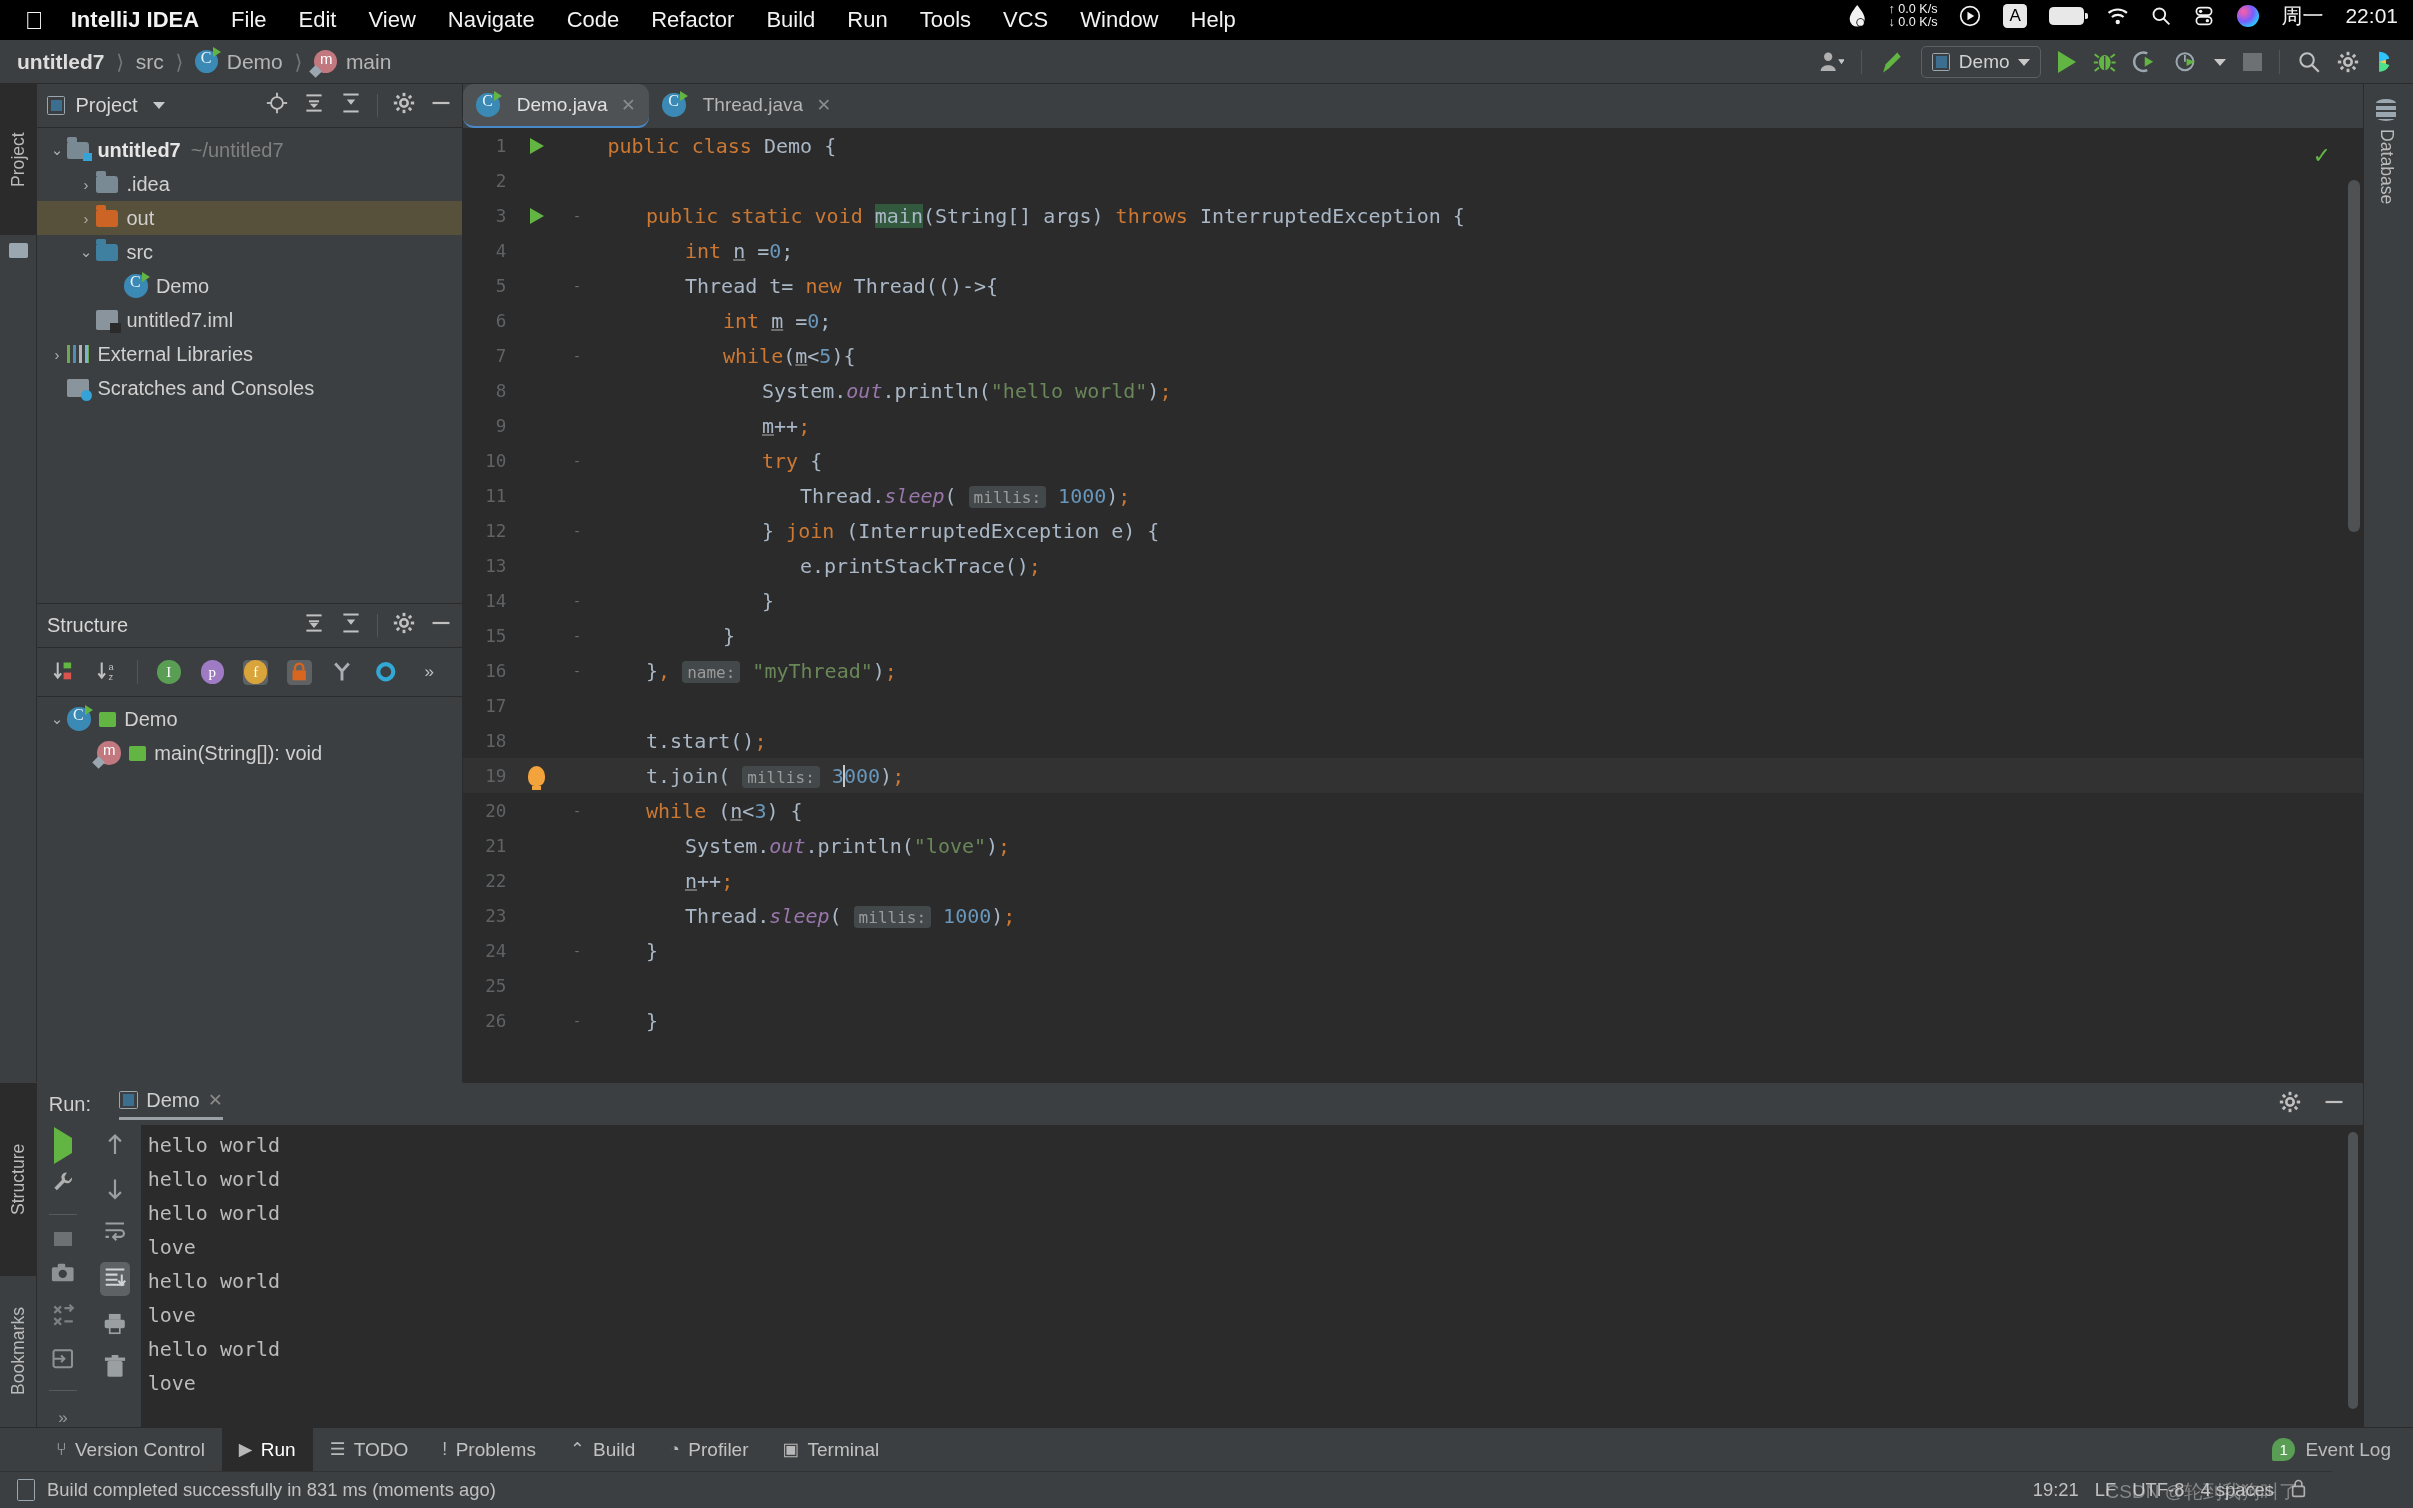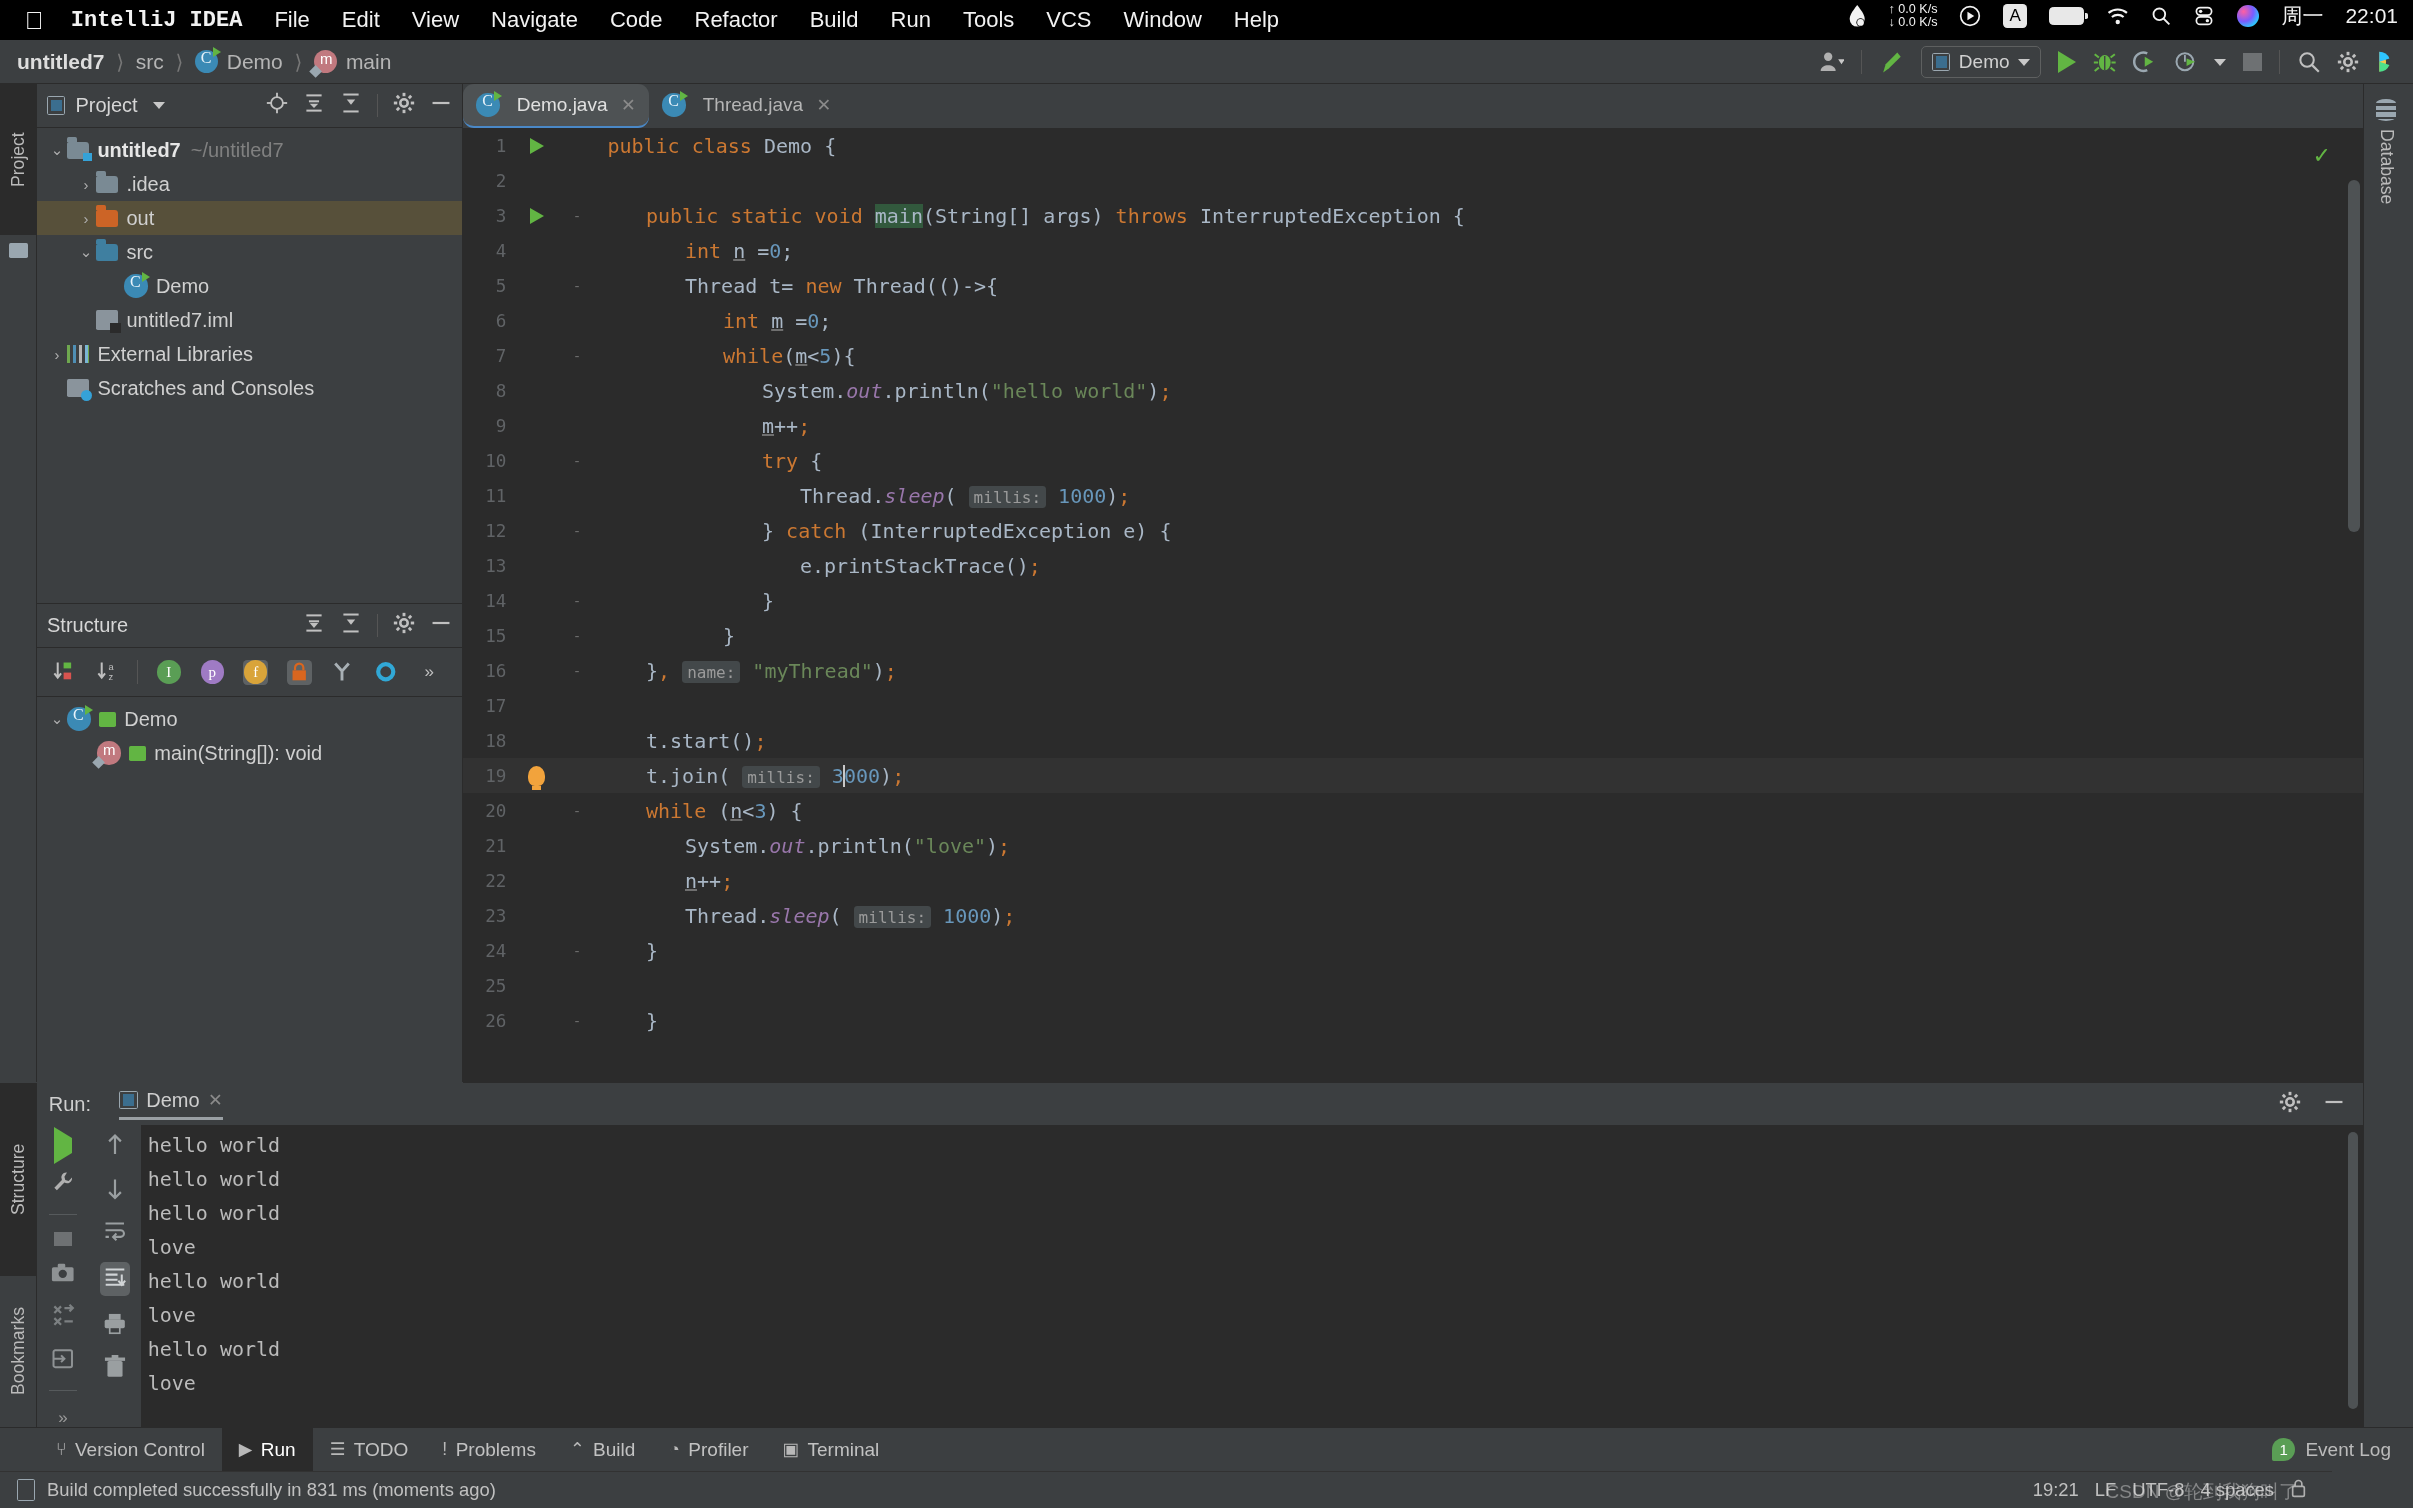--- a/index.html
+++ b/index.html
@@ -13,21 +13,21 @@
   .app { position:relative; width:2413px; height:1508px; }
 
   
   .macbar {
     position:absolute; left:0; top:0; width:2413px; height:40px;
     background:#000; display:flex; align-items:center; color:#f2f2f2;
     font-size:22px;
   }
   .macbar .apple { margin:0 27px 0 25px; font-size:25px; line-height:1; }
   .macbar .mitem { margin-right:32px; white-space:nowrap; }
-  .macbar .mitem.bold { font-weight:bold;font-family:Liberation Mono, monospace; }
+  .macbar .mitem.bold { font-weight:bold; }
   .macbar .right { position:absolute; right:15px; top:0; height:32px; display:flex; align-items:center; }
   .macbar .right > * { margin-left:22px; }
   .net { font-size:12.6px; line-height:1.05; text-align:left; }
   .ico-btn { display:inline-flex; align-items:center; justify-content:center; }
   .sq-a { width:23.5px; height:23.5px; background:#e8e8e8; color:#000; border-radius:4.2px;
           font-size:17px; display:inline-flex; align-items:center; justify-content:center; }
   .battery { width:35px; height:18.4px; border:1.7px solid #e8e8e8; border-radius:4.2px; background:#e8e8e8; position:relative; }
   .battery:after { content:""; position:absolute; right:-5px; top:5px; width:3.4px; height:6.7px; background:#e8e8e8; border-radius:0 1.7px 1.7px 0; }
   .siri { width:22px; height:22px; border-radius:50%;
           background:radial-gradient(circle at 30% 30%, #ff5fa2, #7a5cff 45%, #2ec5ff 75%, #4ee08a); }
@@ -579,21 +579,21 @@
         <div class="ln"><span class="gut">2</span><span class="gutmk"></span><span class="fold"></span><span class="src" style="padding-left: 13.4px;"></span></div>
         <div class="ln"><span class="gut">3</span><span class="gutmk"><span class="runarrow"></span></span><span class="fold">-</span><span class="src" style="padding-left: 52px;"><span class="k">public static void </span><span class="mainhl">main</span><span class="t">(String[] args) </span><span class="k">throws</span><span class="t"> InterruptedException {</span></span></div>
         <div class="ln"><span class="gut">4</span><span class="gutmk"></span><span class="fold"></span><span class="src" style="padding-left: 91px;"><span class="k">int </span><span class="var">n</span><span class="t"> =</span><span class="n">0</span><span class="t">;</span></span></div>
         <div class="ln"><span class="gut">5</span><span class="gutmk"></span><span class="fold">-</span><span class="src" style="padding-left: 91px;"><span class="t">Thread t= </span><span class="k">new</span><span class="t"> Thread(()-&gt;{</span></span></div>
         <div class="ln"><span class="gut">6</span><span class="gutmk"></span><span class="fold"></span><span class="src" style="padding-left: 129px;"><span class="k">int </span><span class="var">m</span><span class="t"> =</span><span class="n">0</span><span class="t">;</span></span></div>
         <div class="ln"><span class="gut">7</span><span class="gutmk"></span><span class="fold">-</span><span class="src" style="padding-left: 129px;"><span class="k">while</span><span class="t">(</span><span class="var">m</span><span class="t">&lt;</span><span class="n">5</span><span class="t">){</span></span></div>
         <div class="ln"><span class="gut">8</span><span class="gutmk"></span><span class="fold"></span><span class="src" style="padding-left: 168px;"><span class="t">System.</span><span class="stat">out</span><span class="t">.println(</span><span class="s">"hello world"</span><span class="t">)</span><span class="k">;</span></span></div>
         <div class="ln"><span class="gut">9</span><span class="gutmk"></span><span class="fold"></span><span class="src" style="padding-left: 168px;"><span class="var">m</span><span class="t">++</span><span class="k">;</span></span></div>
         <div class="ln"><span class="gut">10</span><span class="gutmk"></span><span class="fold">-</span><span class="src" style="padding-left: 168px;"><span class="k">try</span><span class="t"> {</span></span></div>
         <div class="ln"><span class="gut">11</span><span class="gutmk"></span><span class="fold"></span><span class="src" style="padding-left: 206px;"><span class="t">Thread.</span><span class="stat">sleep</span><span class="t">( </span><span class="hint">millis:</span><span class="t"> </span><span class="n">1000</span><span class="t">)</span><span class="k">;</span></span></div>
-        <div class="ln"><span class="gut">12</span><span class="gutmk"></span><span class="fold">-</span><span class="src" style="padding-left: 168px;"><span class="t">} </span><span class="k">catch</span><span class="t"> (InterruptedException e) {</span></span></div>
+        <div class="ln"><span class="gut">12</span><span class="gutmk"></span><span class="fold">-</span><span class="src" style="padding-left: 168px;"><span class="t">} </span><span class="k">join</span><span class="t"> (InterruptedException e) {</span></span></div>
         <div class="ln"><span class="gut">13</span><span class="gutmk"></span><span class="fold"></span><span class="src" style="padding-left: 206px;"><span class="t">e.printStackTrace()</span><span class="k">;</span></span></div>
         <div class="ln"><span class="gut">14</span><span class="gutmk"></span><span class="fold">-</span><span class="src" style="padding-left: 168px;"><span class="t">}</span></span></div>
         <div class="ln"><span class="gut">15</span><span class="gutmk"></span><span class="fold">-</span><span class="src" style="padding-left: 129px;"><span class="t">}</span></span></div>
         <div class="ln"><span class="gut">16</span><span class="gutmk"></span><span class="fold">-</span><span class="src" style="padding-left: 52px;"><span class="t">}</span><span class="k">,</span><span class="t"> </span><span class="hint">name:</span><span class="t"> </span><span class="s">"myThread"</span><span class="t">)</span><span class="k">;</span></span></div>
         <div class="ln"><span class="gut">17</span><span class="gutmk"></span><span class="fold"></span><span class="src" style="padding-left: 13.4px;"></span></div>
         <div class="ln"><span class="gut">18</span><span class="gutmk"></span><span class="fold"></span><span class="src" style="padding-left: 52px;"><span class="t">t.start()</span><span class="k">;</span></span></div>
         <div class="ln hl"><span class="gut">19</span><span class="gutmk"><span class="bulb"></span></span><span class="fold"></span><span class="src" style="padding-left: 52px;"><span class="t">t.join( </span><span class="hint">millis:</span><span class="t"> </span><span class="n">3</span><span class="caretbar"></span><span class="n">000</span><span class="t">)</span><span class="k">;</span></span></div>
         <div class="ln"><span class="gut">20</span><span class="gutmk"></span><span class="fold">-</span><span class="src" style="padding-left: 52px;"><span class="k">while</span><span class="t"> (</span><span class="var">n</span><span class="t">&lt;</span><span class="n">3</span><span class="t">) {</span></span></div>
         <div class="ln"><span class="gut">21</span><span class="gutmk"></span><span class="fold"></span><span class="src" style="padding-left: 91px;"><span class="t">System.</span><span class="stat">out</span><span class="t">.println(</span><span class="s">"love"</span><span class="t">)</span><span class="k">;</span></span></div>
         <div class="ln"><span class="gut">22</span><span class="gutmk"></span><span class="fold"></span><span class="src" style="padding-left: 91px;"><span class="var">n</span><span class="t">++</span><span class="k">;</span></span></div>

